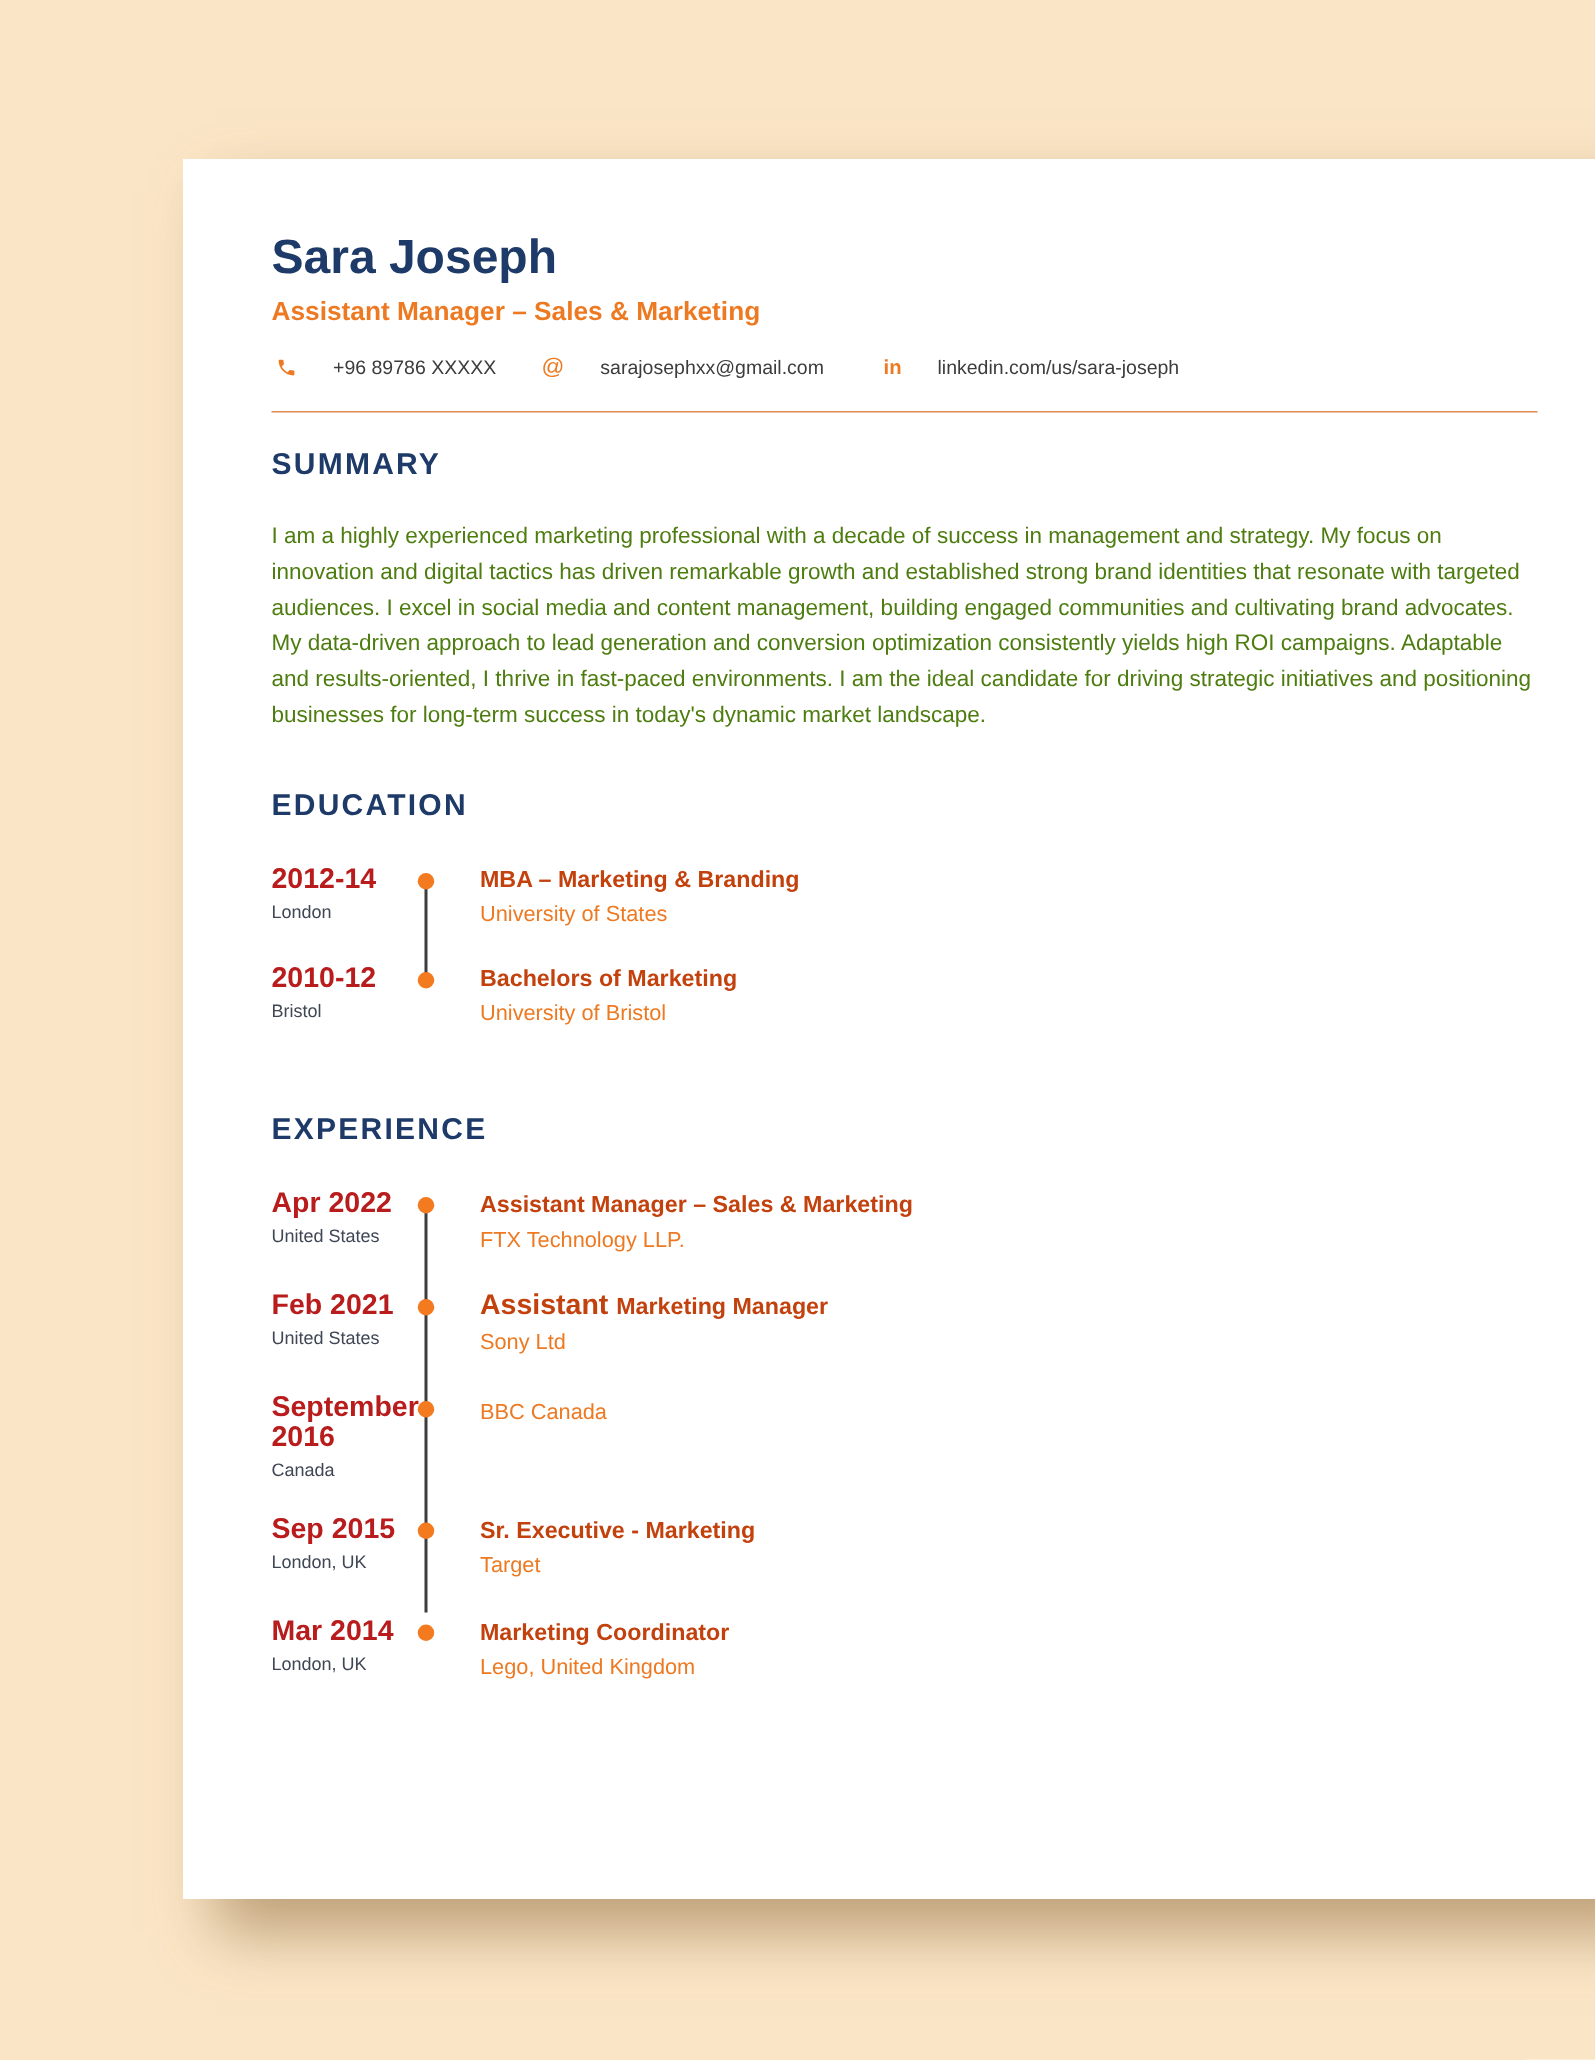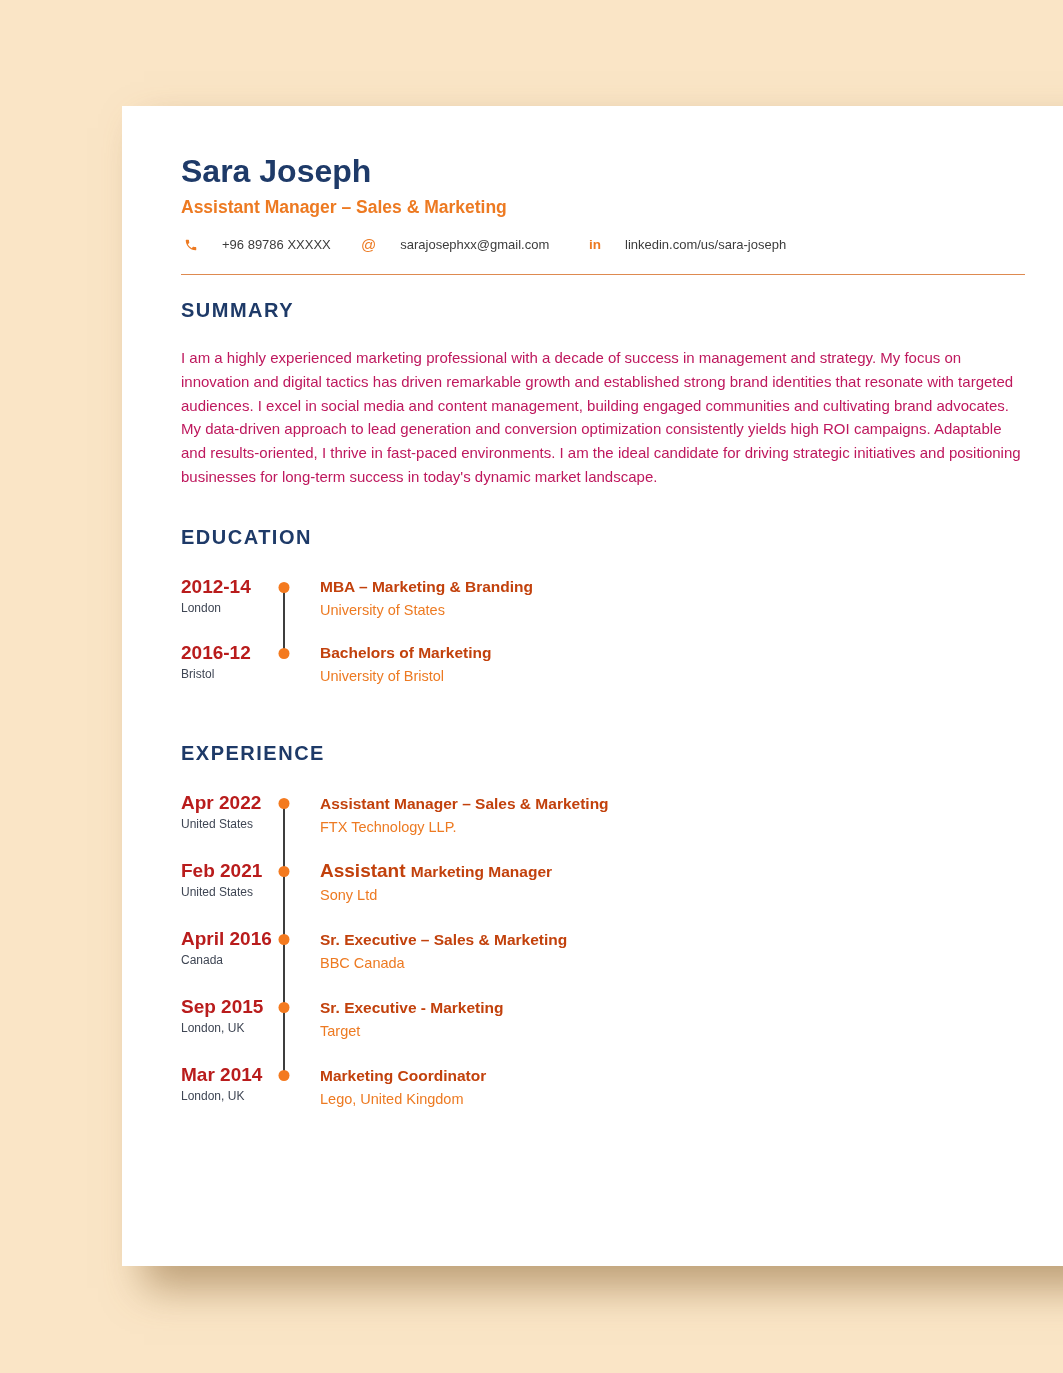--- a/index.html
+++ b/index.html
@@ -69,21 +69,21 @@
     line-height: 25px;
     font-weight: bold;
     letter-spacing: 1.5px;
     color: #1E3A68;
   }
   .sec-summary { margin-top: 23px; }
   .summary-body {
     margin: 23px 0 0 0;
     font-size: 15px;
     line-height: 23.8px;
-    color: #be185d;
+    color: #4d7c0f;
   }
   .sec-education { margin-top: 36px; }
   .sec-experience { margin-top: 52px; }
   .t-entries { position: relative; margin-top: 27px; }
   .t-line {
     position: absolute;
     left: 102px;
     width: 2px;
     background: #3D3D3D;
   }
@@ -184,21 +184,21 @@
             <span class="t-dot"></span>
           </div>
         <div>
           <div class="t-title">MBA – Marketing &amp; Branding</div>
           <div class="t-sub">University of States</div>
         </div>
       </div>
 
       <div class="t-row">
         <div>
-          <div class="t-date">2016-12</div>
+          <div class="t-date">2010-12</div>
           <div class="t-loc">Bristol</div>
         </div>
         <div class="t-dotwrap">
             <span class="t-dot"></span>
           </div>
         <div>
           <div class="t-title">Bachelors of Marketing</div>
           <div class="t-sub">University of Bristol</div>
         </div>
       </div>
@@ -234,28 +234,27 @@
             <span class="t-dot"></span>
           </div>
         <div>
           <div class="t-title"><span class="t-big">Assistant </span><span>Marketing Manager</span></div>
           <div class="t-sub">Sony Ltd</div>
         </div>
       </div>
 
       <div class="t-row">
         <div>
-          <div class="t-date">April 2016</div>
+          <div class="t-date">September 2016</div>
           <div class="t-loc">Canada</div>
         </div>
         <div class="t-dotwrap">
             <span class="t-dot"></span>
           </div>
         <div>
-          <div class="t-title"><span class="t-big"></span><span>Sr. Executive – Sales &amp; Marketing</span></div>
           <div class="t-sub">BBC Canada</div>
         </div>
       </div>
 
       <div class="t-row">
         <div>
           <div class="t-date">Sep 2015</div>
           <div class="t-loc">London, UK</div>
         </div>
         <div class="t-dotwrap">

